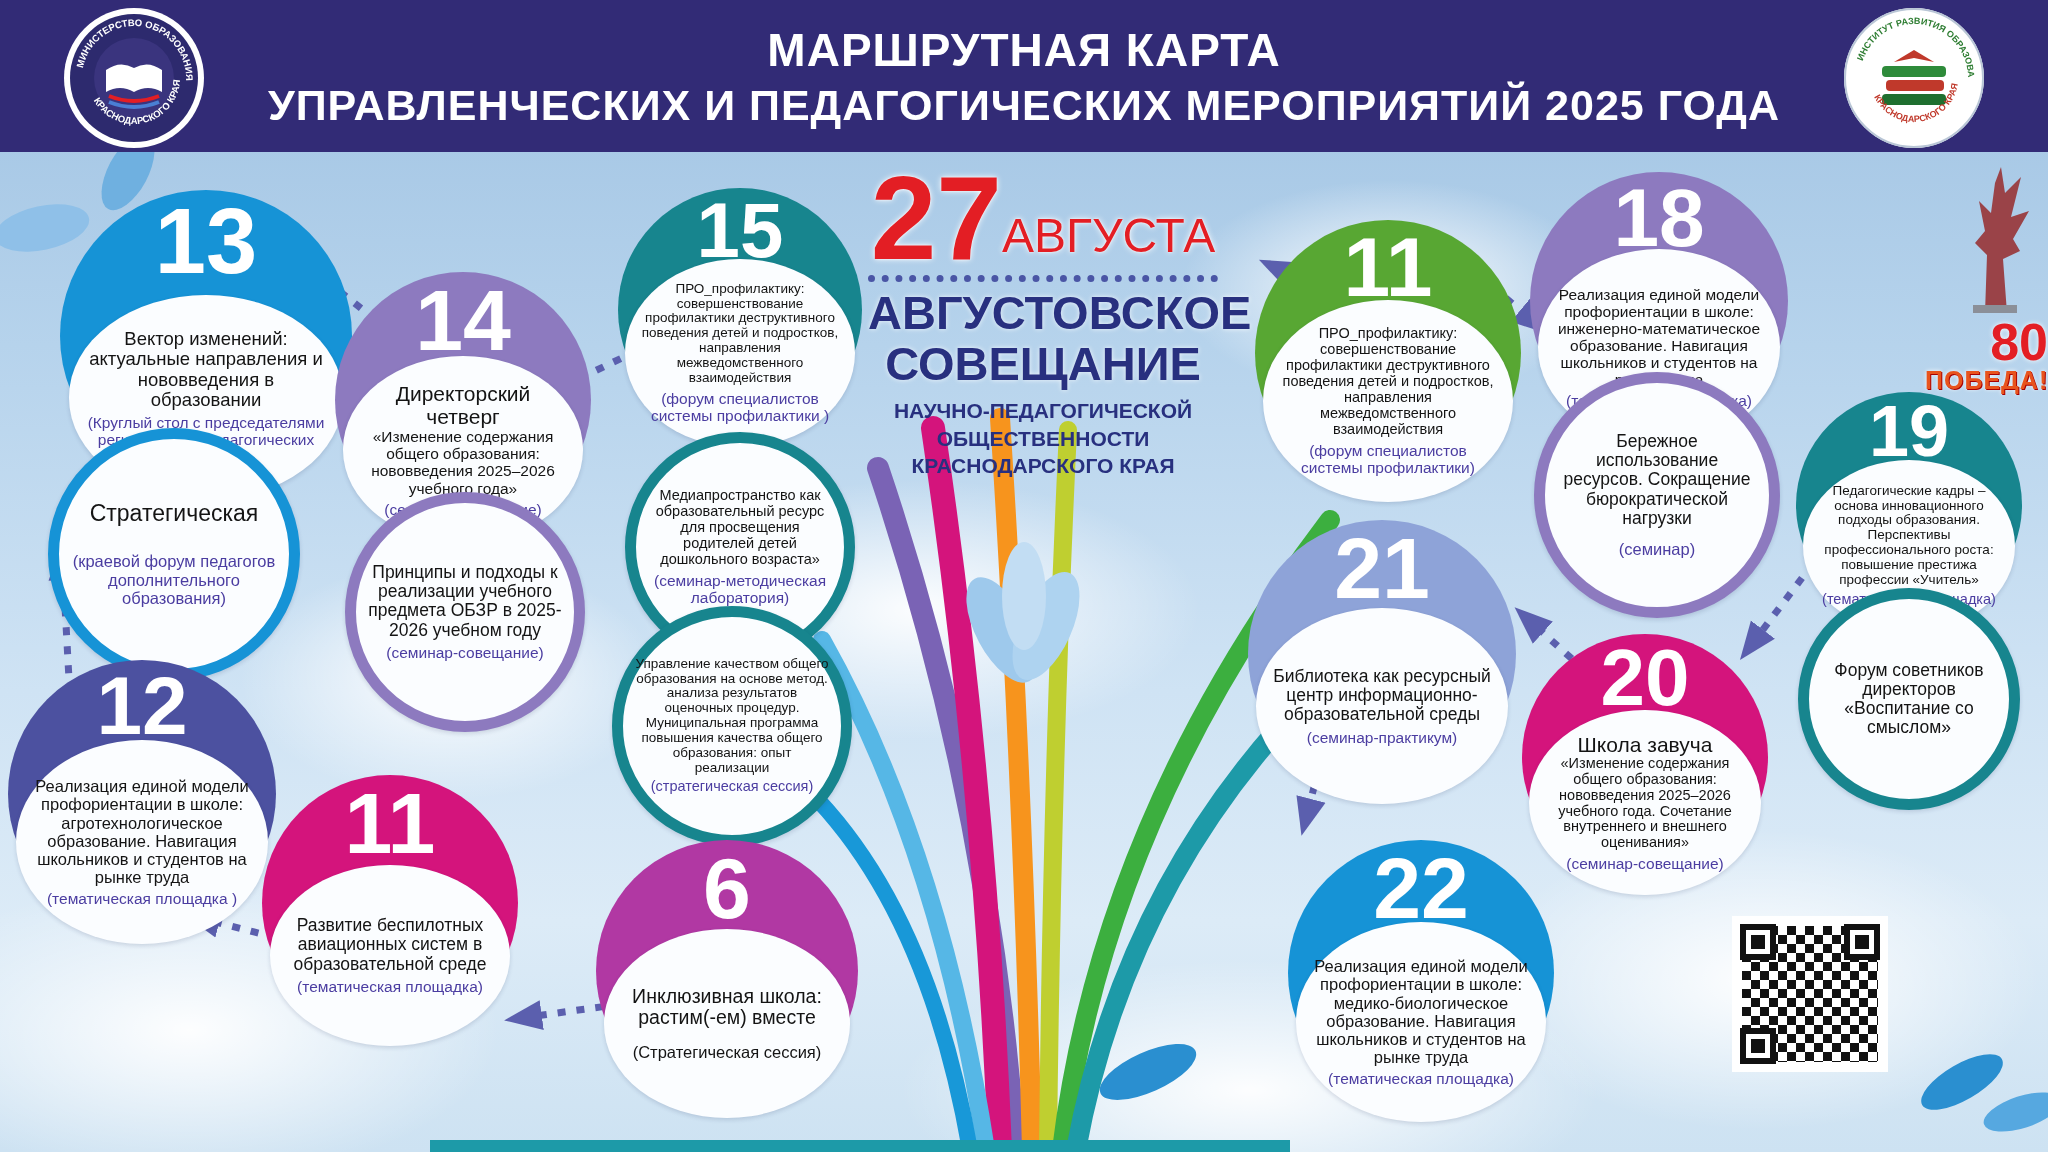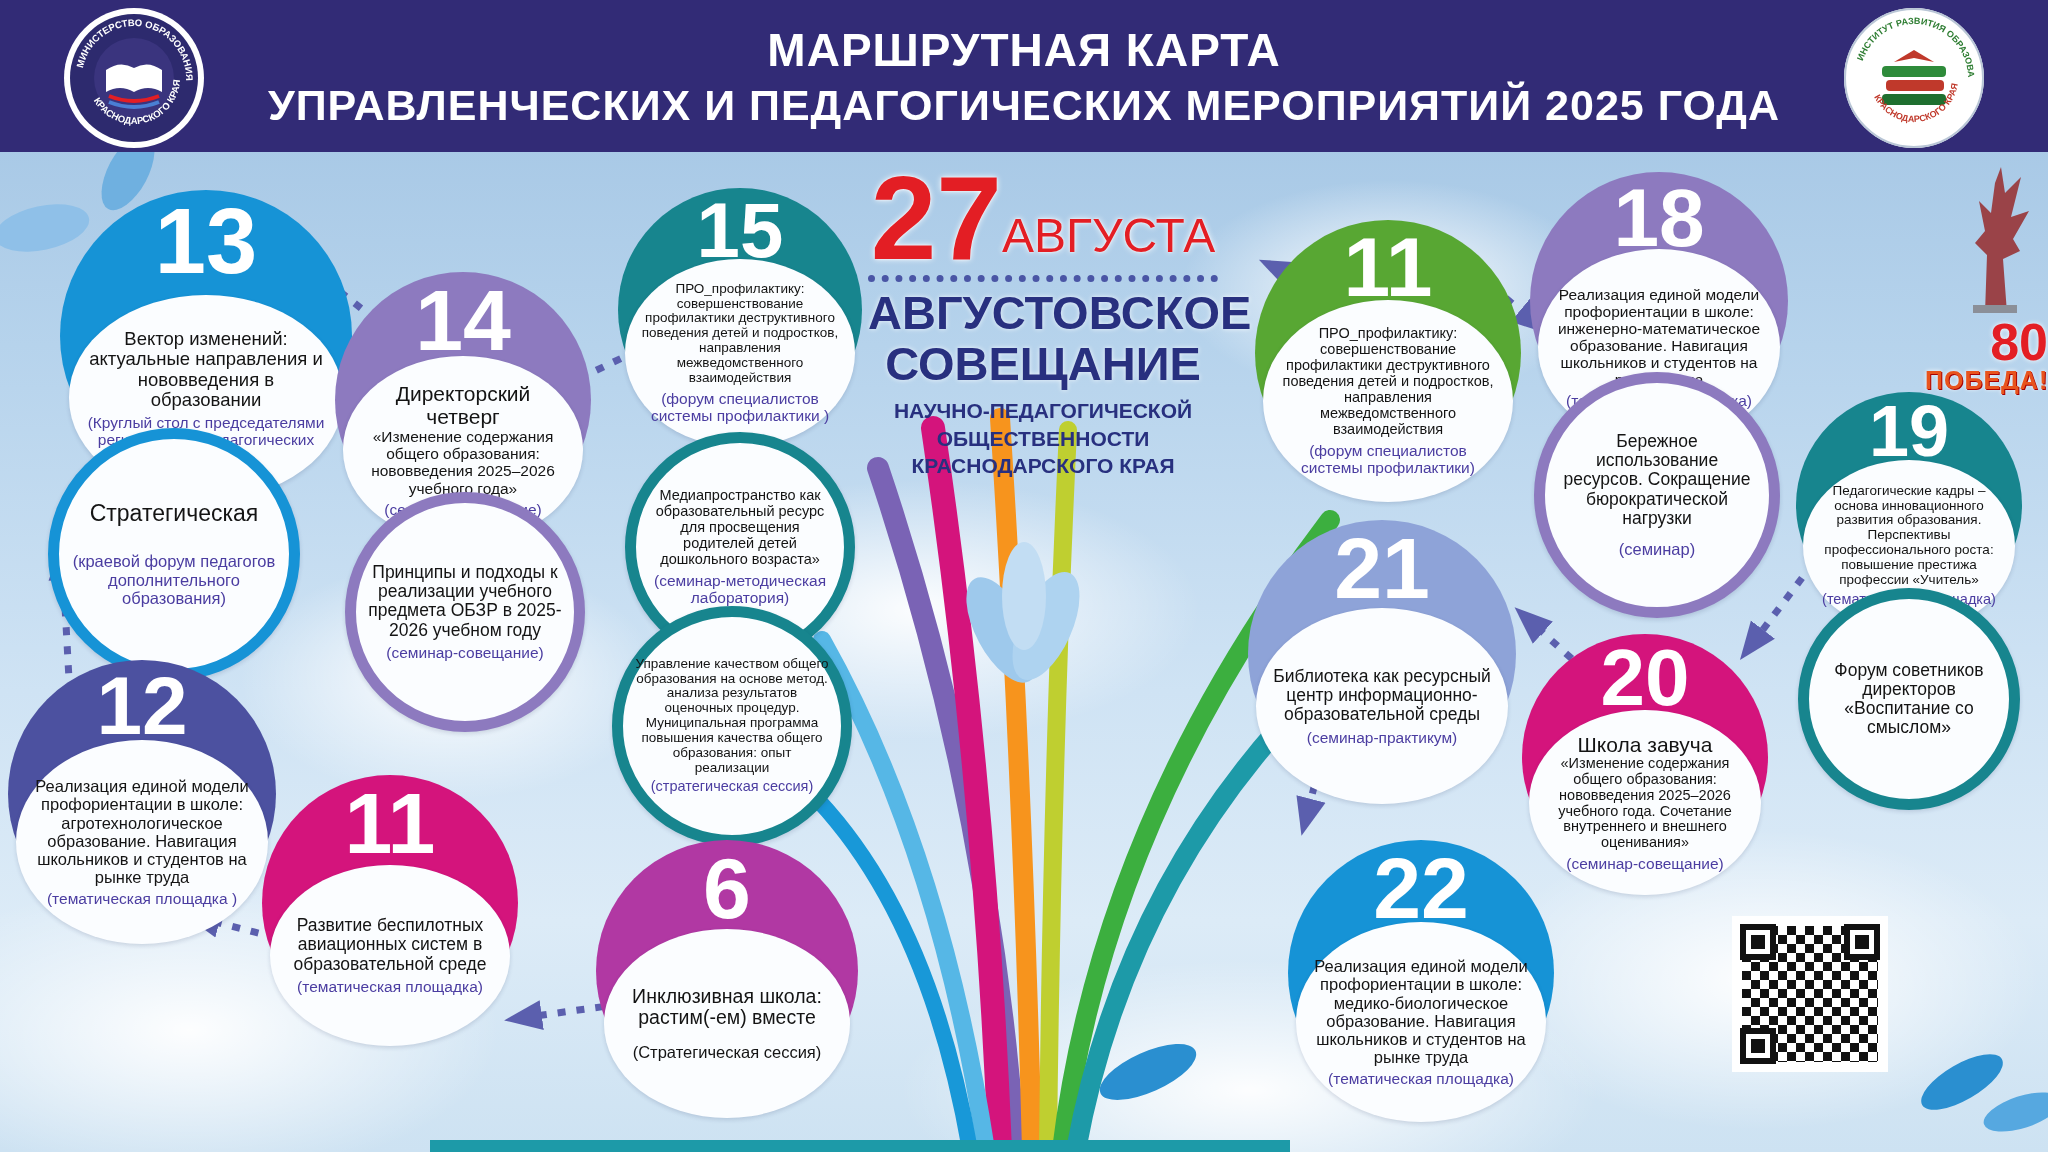--- a/index.html
+++ b/index.html
@@ -279,21 +279,21 @@
     <div class="rtext">
       <div class="title fs17">Бережное использование ресурсов. Сокращение бюрократической нагрузки</div>
       <div class="sub subl" style="margin-top:12px">(семинар)</div>
     </div>
   </div>
 
   <div class="node" style="left:1796px;top:392px;width:226px;height:226px;--c:#17858e;--ns:72px;--bt:30%">
     <div class="disc"></div>
     <div class="num">19</div>
     <div class="bubble">
-      <div class="title fs13">Педагогические кадры – основа инновационного развития образования. Перспективы профессионального роста: повышение престижа профессии «Учитель»</div>
+      <div class="title fs13">Педагогические кадры – основа инновационного подходы образования. Перспективы профессионального роста: повышение престижа профессии «Учитель»</div>
       <div class="sub subs">(тематическая площадка)</div>
     </div>
   </div>
 
   <div class="node ring" style="left:1798px;top:588px;width:222px;height:222px;--c:#17858e">
     <div class="disc"></div>
     <div class="rtext">
       <div class="title fs17">Форум советников директоров «Воспитание со смыслом»</div>
     </div>
   </div>

